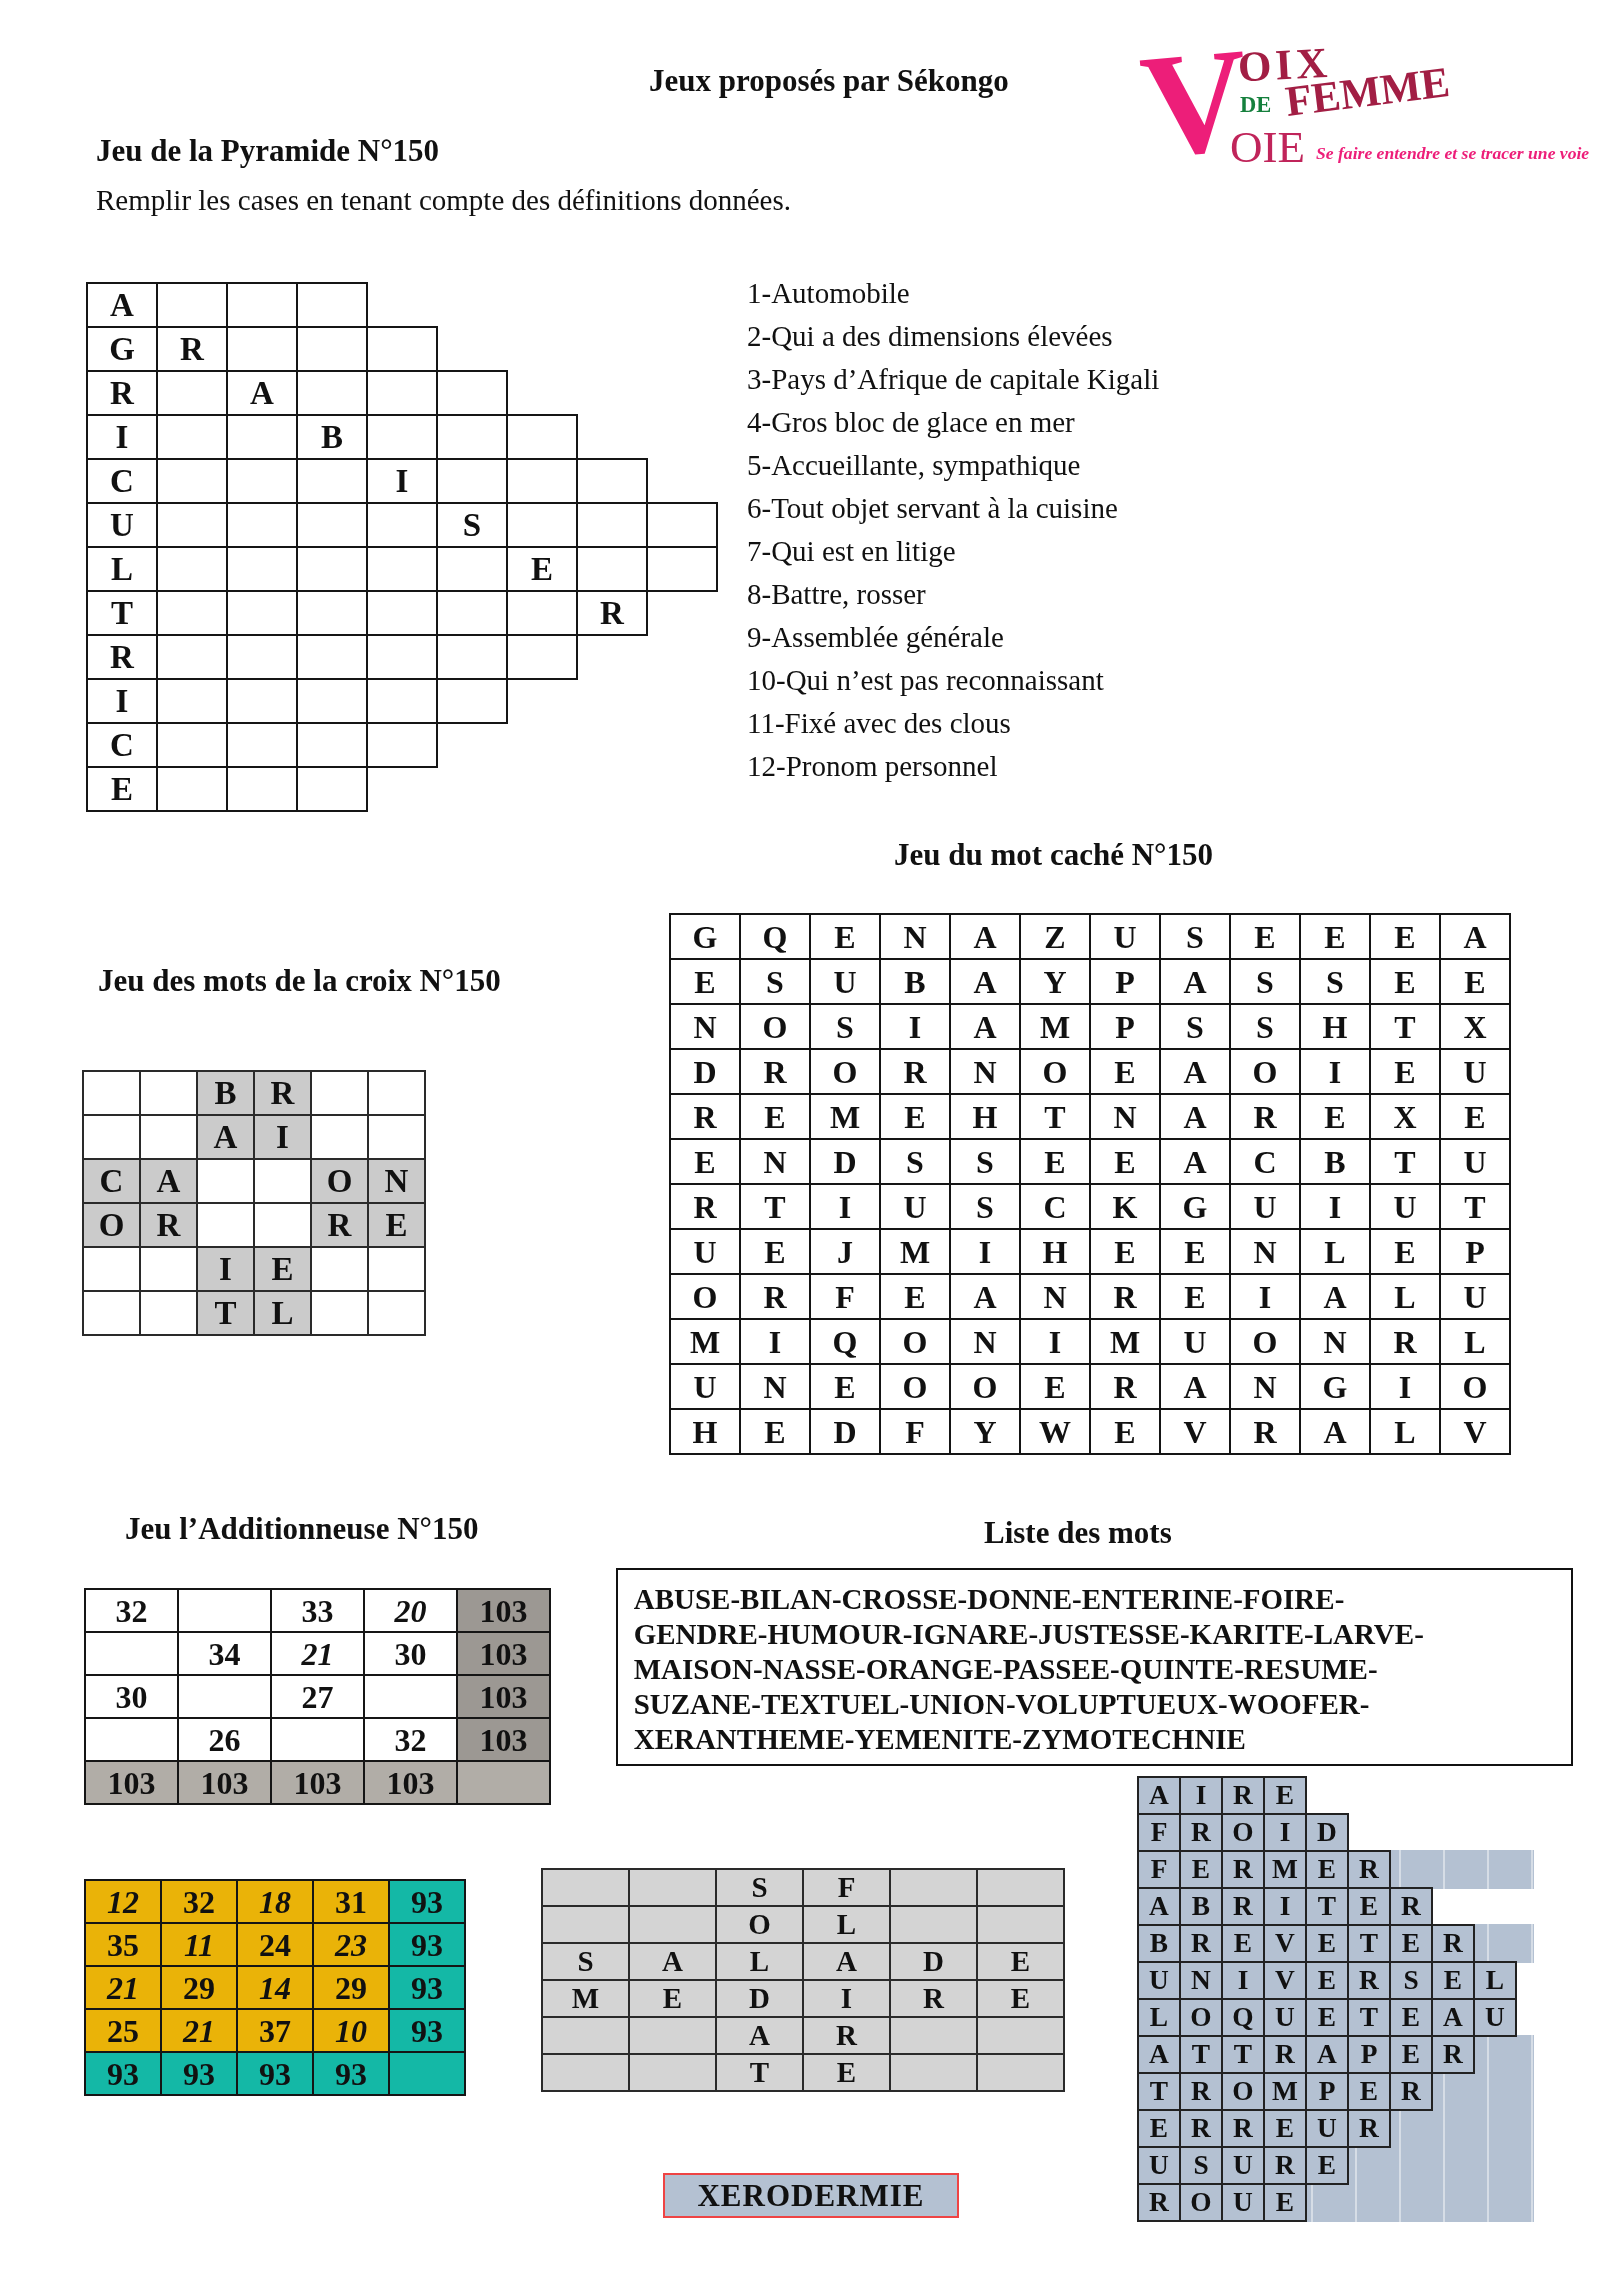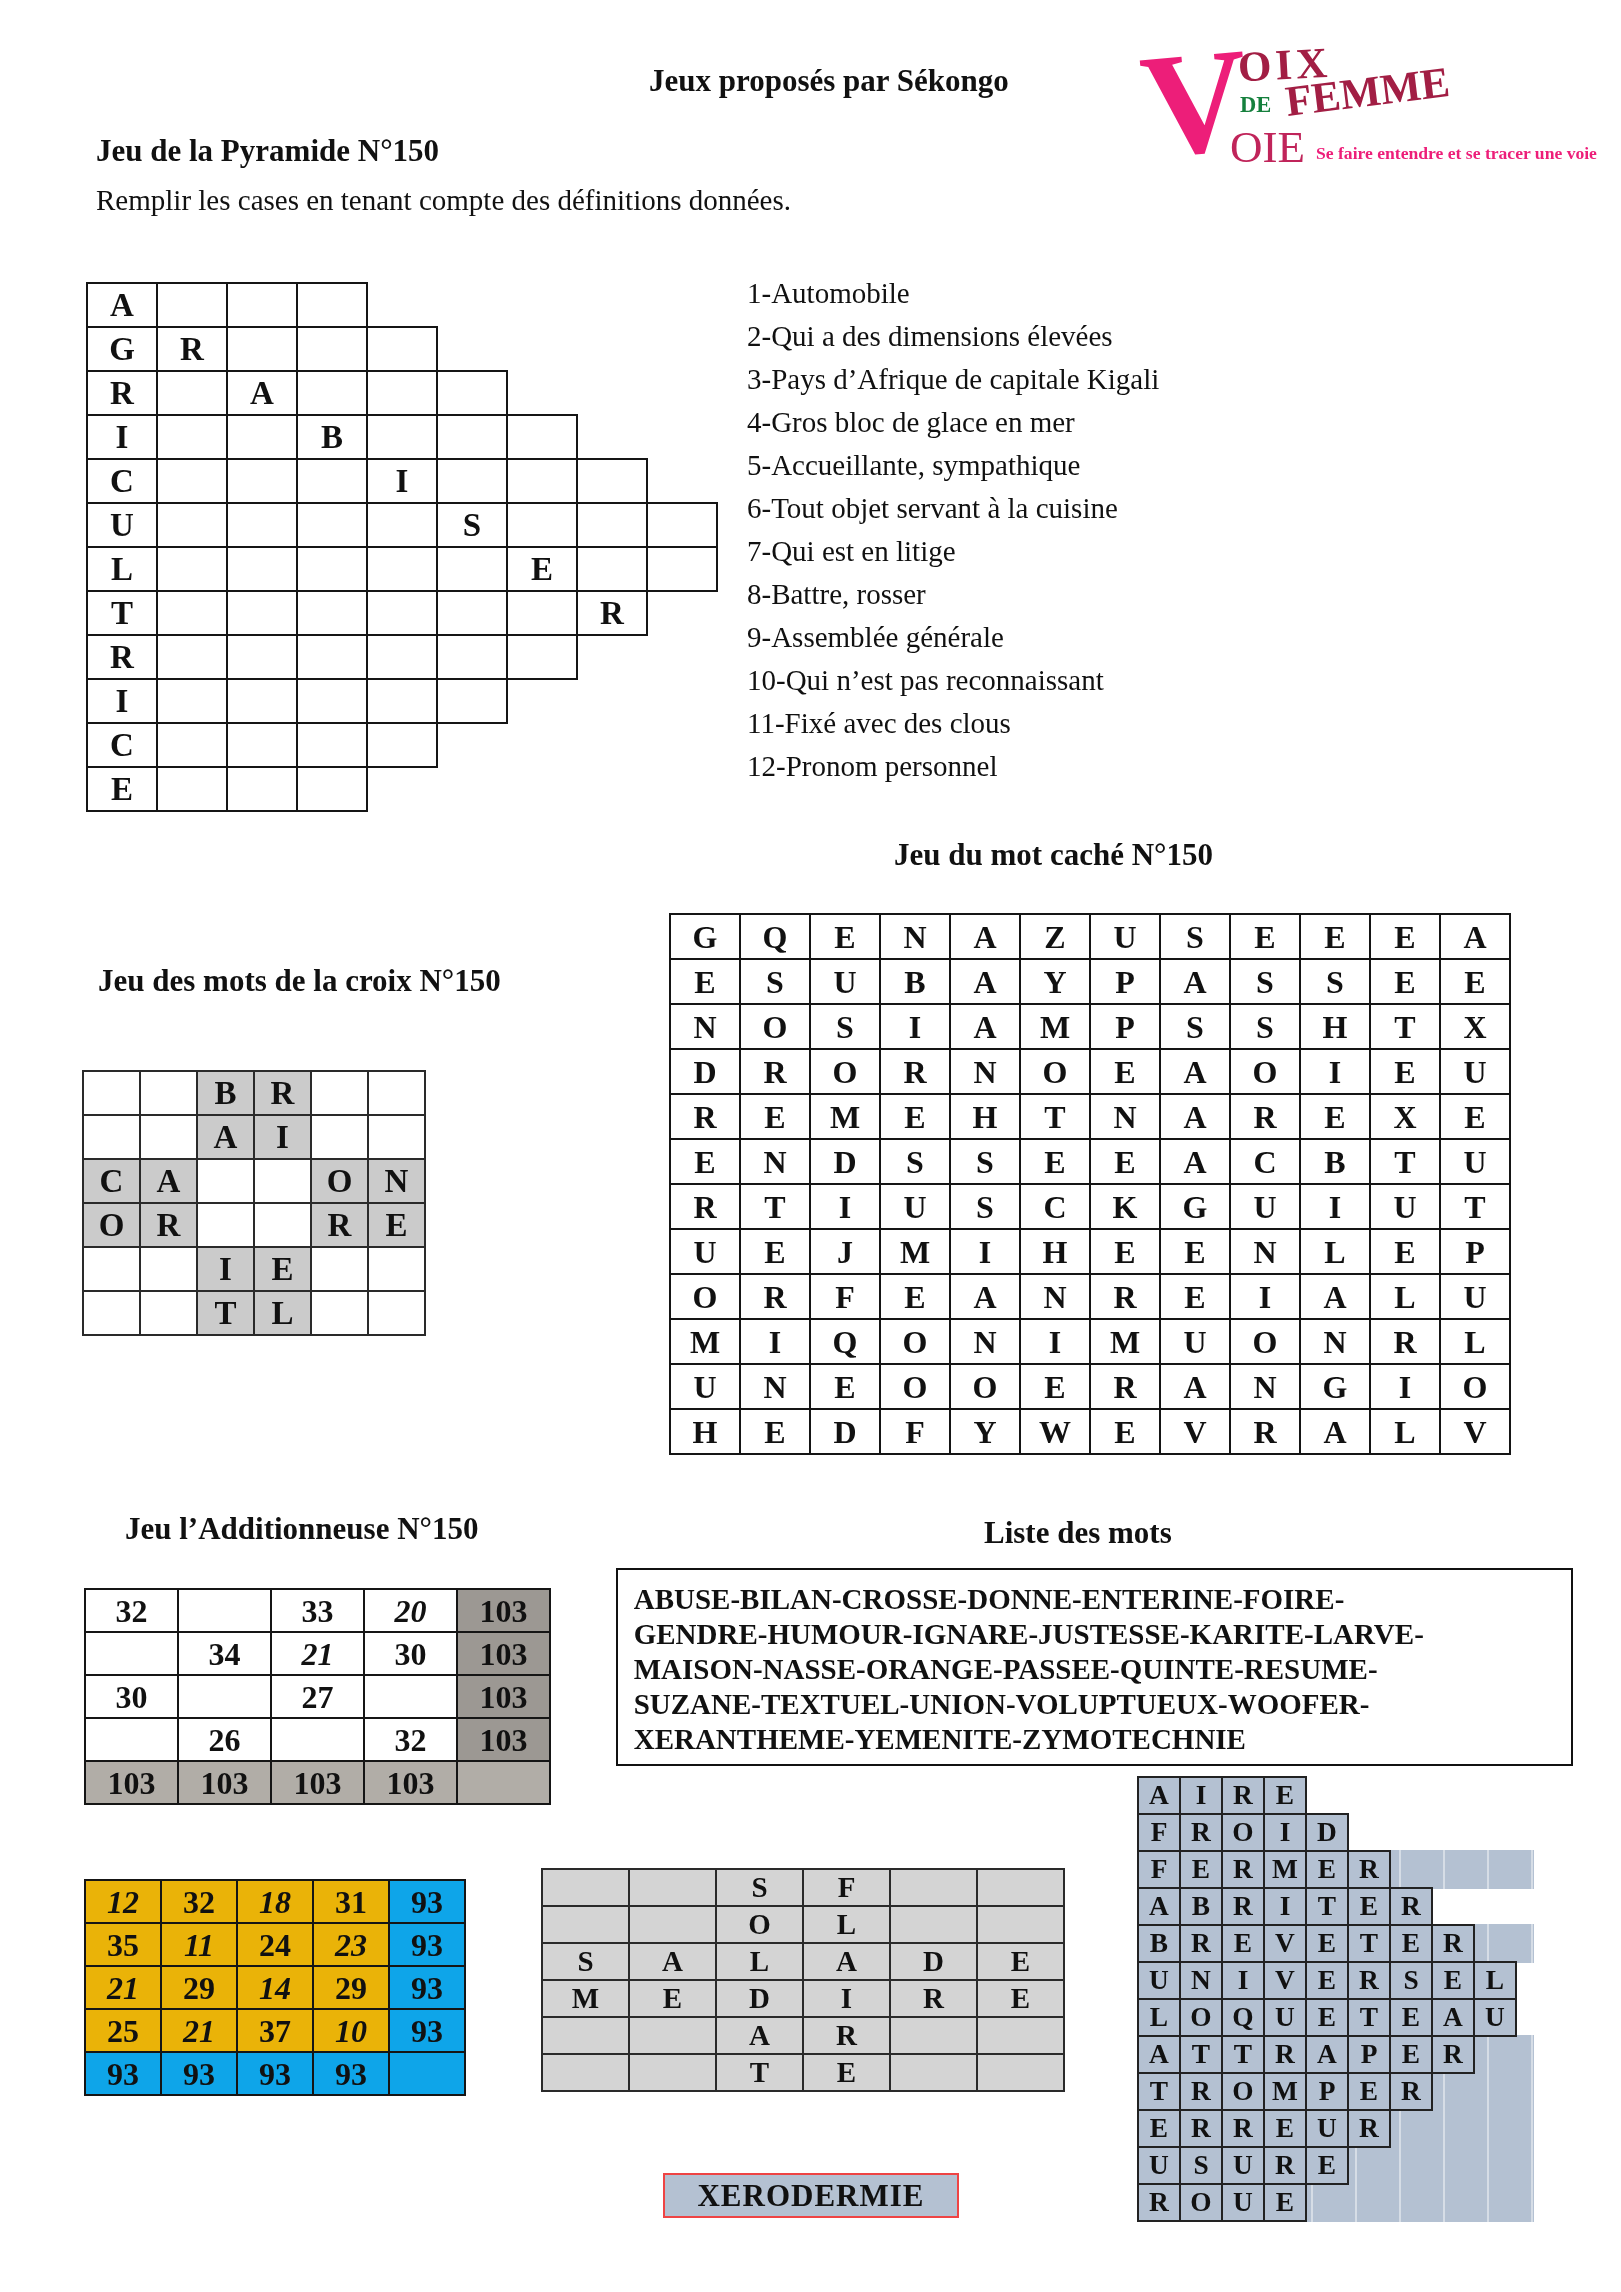--- a/index.html
+++ b/index.html
@@ -10,21 +10,21 @@
 
   
   #header-title{left:649px;top:63px}
   #logo{left:1142px;top:35px;width:421px;height:137px}
   #logo span{position:absolute;line-height:1;white-space:nowrap}
   .lv{left:0;top:-5.9px;font-size:147px;color:#ed1e79;font-weight:bold;transform:rotate(-5deg)}
   .loix{left:96px;top:7.8px;font-size:43px;color:#a21e44;font-weight:bold;letter-spacing:3.9px;transform:rotate(-3deg)}
   .lde{left:98px;top:59px;font-size:22.5px;color:#15803d;font-weight:bold}
   .lfemme{left:143px;top:35px;font-size:43px;color:#a21e44;font-weight:bold;transform:rotate(-7deg)}
   .loie{left:88px;top:90px;font-size:45px;color:#c0245a;font-weight:normal}
-  .ltag{left:174px;top:110px;font-size:17.6px;color:#ed1e79;font-weight:bold}
+  .ltag{left:174px;top:110px;font-size:17.6px;color:#ed1e79;font-style:italic;font-weight:bold}
 
   
   #pyr-title{left:96px;top:133px}
   #pyr-sub{left:96px;top:184px;font-size:29px;white-space:nowrap}
   #defs{left:747px;top:272px;font-size:29px;line-height:43px}
   #wc-title{left:894px;top:837px}
   #croix-title{left:98px;top:963px}
   #add-title{left:125px;top:1511px}
   #liste-title{left:984px;top:1515px}
 
@@ -50,21 +50,21 @@
   #croix-grid .cell.white{background:#fff}
   #croix-grid .cell.absent{background:transparent}
 
   #add1-grid{left:84px;top:1588px}
   #add1-grid .cell{width:95px;height:45px;font-size:32px}
   #add2-grid{left:84px;top:1879px}
   #add2-grid .cell{width:78px;height:45px;font-size:32px}
   .bgd{background:#9c9893}
   .bgm{background:#b1ada7}
   .bgb{background:#eab308}
-  .bgg{background:#0ea5e9}
+  .bgg{background:#14b8a6}
 
   #liste-box{left:616px;top:1568px;width:957px;height:198px;border:2px solid #111;
              padding:11.8px 15.7px;box-sizing:border-box}
   .liste-line{font-weight:bold;font-size:29px;line-height:35px;white-space:nowrap}
 
   #salade-grid{left:541px;top:1868px}
   #salade-grid .cell{width:89px;height:39px;font-size:29px;background:#d4d4d4;border-color:#2a2a2a}
 
   #xero-box{left:663px;top:2173px;width:296px;height:45px;background:#b4c1d2;
             border:2px solid #ef4444;box-sizing:border-box;display:flex;align-items:center;

